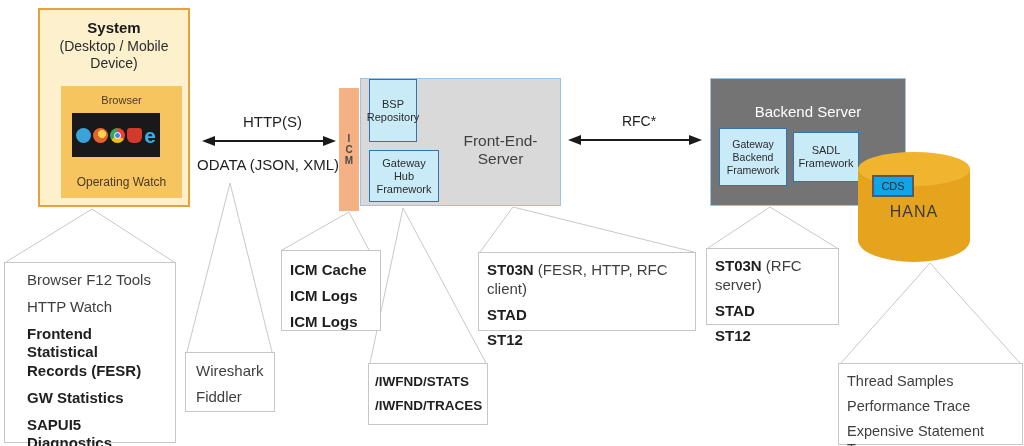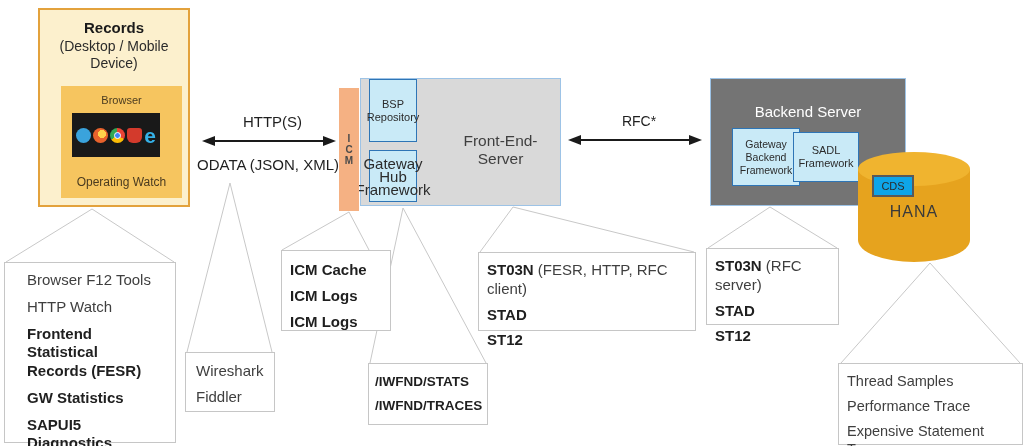--- a/index.html
+++ b/index.html
@@ -61,21 +61,21 @@
            font-size:11px;color:#2b2b2b;}
 
   
   .callout{background:#fff;border:1px solid #C6C6C6;box-sizing:border-box;z-index:2;}
   .co-line{margin:0 0 7px 0;line-height:1.25;}
   .co-b{font-weight:bold;color:#1f1f1f;}
   .co-r{color:#3f3f3f;}
   .co-client{left:4px;top:262px;width:172px;height:181px;padding:8px 22px;font-size:15px;}
   .co-client .co-line{margin-bottom:8px;}
   .co-net{left:185px;top:352px;width:90px;height:60px;padding:9px 10px;font-size:15px;}
-  .co-icm{left:281px;top:250px;width:110px;height:81px;padding:10px 8px;font-size:15px;}
+  .co-icm{left:281px;top:250px;width:100px;height:81px;padding:10px 8px;font-size:15px;}
   .co-iwfnd{left:368px;top:363px;width:120px;height:62px;padding:10px 6px;font-size:13.5px;}
   .co-fes{left:478px;top:252px;width:218px;height:79px;padding:8px 8px;font-size:15px;}
   .co-be{left:706px;top:248px;width:133px;height:77px;padding:8px 8px;font-size:15px;}
   .co-hana{left:838px;top:363px;width:185px;height:82px;padding:8px 8px;font-size:14.5px;}
 </style>
 </head>
 <body>
 
 <div id="canvas">
 
@@ -117,21 +117,21 @@
     </g>
 
     <g stroke="#1A1A1A" fill="#1A1A1A">
       <line x1="578" y1="140" x2="692" y2="140" stroke-width="2"></line>
       <polygon points="568,140 581,135 581,145" stroke="none"></polygon>
       <polygon points="702,140 689,135 689,145" stroke="none"></polygon>
     </g>
   </svg>
 
   <div class="abs client-box">
-    <div class="client-title">Records</div>
+    <div class="client-title">System</div>
     <div class="client-sub">(Desktop / Mobile Device)</div>
     <div class="client-inner">
       <div class="browser-label">Browser</div>
       <div class="logo-strip">
         <span class="logo chromium"></span>
         <span class="logo firefox"></span>
         <span class="logo chrome"></span>
         <span class="logo shield"></span>
         <span class="logo-e">e</span>
       </div>
@@ -144,27 +144,27 @@
   <div class="abs link-label" style="left:575px;top:113px;width:128px;font-size:14px;">RFC*</div>
 
   <div class="abs icm-strip">
     <div>I</div>
     <div>C</div>
     <div>M</div>
   </div>
 
   <div class="abs fes-box">
     <div class="module" style="left:8px;top:0;width:48px;height:63px;">BSP Repository</div>
-    <div class="module" style="left:8px;top:71px;width:48px;height:52px;font-size:15px;">Gateway Hub Framework</div>
+    <div class="module" style="left:8px;top:71px;width:70px;height:52px;font-size:11px;">Gateway Hub Framework</div>
     <div class="fes-title">Front-End-Server</div>
   </div>
 
   <div class="abs be-box">
     <div class="be-title">Backend Server</div>
-    <div class="module" style="left:8px;top:49px;width:68px;height:58px;font-size:10.5px;margin-left:13px;">Gateway Backend Framework</div>
+    <div class="module" style="left:8px;top:49px;width:68px;height:58px;font-size:10.5px;">Gateway Backend Framework</div>
     <div class="module" style="left:82px;top:53px;width:66px;height:50px;">SADL Framework</div>
   </div>
 
   <div class="abs hana-body"></div>
   <div class="abs hana-top"></div>
   <div class="abs cds-tag">CDS</div>
   <div class="abs hana-label">HANA</div>
 
   <div class="abs callout co-client">
     <div class="co-line"><span class="co-b"></span><span class="co-r">Browser F12 Tools</span></div>

